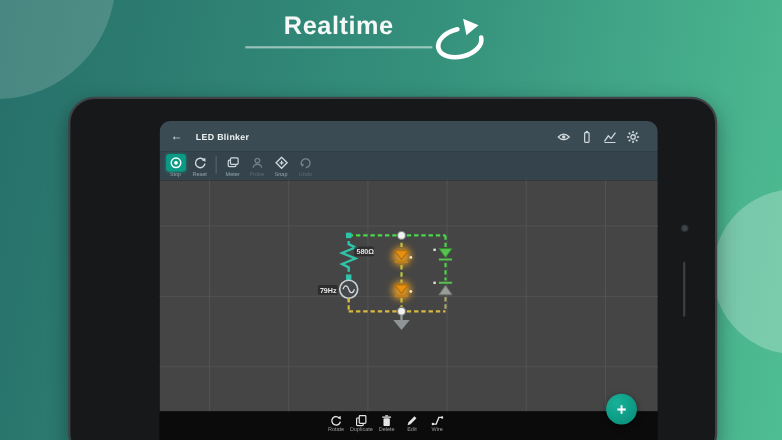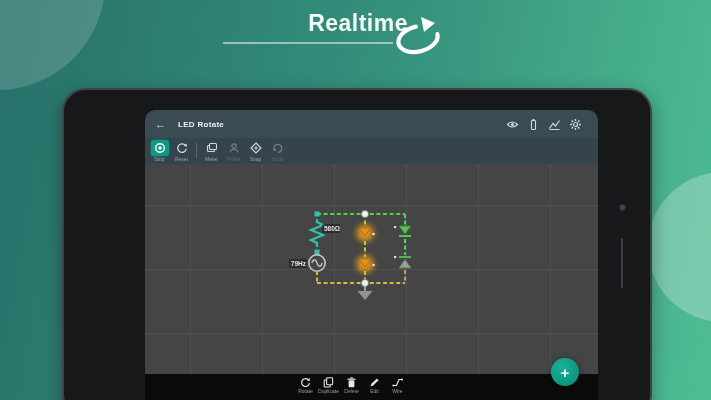--- a/index.html
+++ b/index.html
@@ -6,21 +6,21 @@
   html,body { width:711px; height:400px; overflow:hidden; }
   body { font-family:"Liberation Sans", sans-serif; position:relative;
          background:linear-gradient(100deg,#27706a 0%,#35917c 52%,#4fbd93 100%); }
 
   
   .deco-circle { position:absolute; border-radius:50%; }
   .deco-tl { left:-110px; top:-125px; width:215px; height:215px; background:rgba(255,255,255,0.16); }
   .deco-r  { left:648px; top:172px; width:150px; height:150px; background:rgba(255,255,255,0.26); }
 
   
-  .banner { position:absolute; left:208px; top:8px; width:200px; text-align:right;
+  .banner { position:absolute; left:208px; top:8px; width:200px; text-align:center;
             color:#f4f8f7; font-weight:bold; font-size:23px; line-height:31px; letter-spacing:.5px; }
   .banner .underline { margin:3px auto 0; width:170px; height:2px; background:rgba(255,255,255,0.5); }
   .rotate-badge { position:absolute; left:391px; top:14px; width:54px; height:44px; }
 
   
   .tablet { position:absolute; left:62px; top:88px; width:590px; height:330px;
             background:#17181a; border:2px solid #3f4347; border-radius:24px;
             box-shadow:0 6px 18px rgba(0,0,0,.35); }
   .camera { position:absolute; left:619px; top:204px; width:7px; height:7px; border-radius:50%;
             background:#42474c; box-shadow:inset 0 0 2px #000; }
@@ -89,21 +89,21 @@
 </div>
 
 <div class="tablet"></div>
 <div class="camera"></div>
 <div class="speaker"></div>
 
 <div class="screen">
 
   <div class="app-header">
     <div class="back-arrow">←</div>
-    <div class="app-title">LED Rotate</div>
+    <div class="app-title">LED Blinker</div>
     <div class="header-actions">
       <div class="h-icon">
         <svg width="13" height="13" viewBox="0 0 13 13">
             <path d="M1.5 6.5 Q6.5 1.5 11.5 6.5 Q6.5 11.5 1.5 6.5 Z" fill="none" stroke="#cfd8dc" stroke-width="1.1"></path>
             <circle cx="6.5" cy="6.5" r="1.6" fill="#cfd8dc"></circle>
           </svg>
       </div>
       <div class="h-icon">
         <svg width="13" height="13" viewBox="0 0 13 13">
             <rect x="4.5" y="2.5" width="4" height="9" rx="0.8" fill="none" stroke="#cfd8dc" stroke-width="1.1"></rect>

